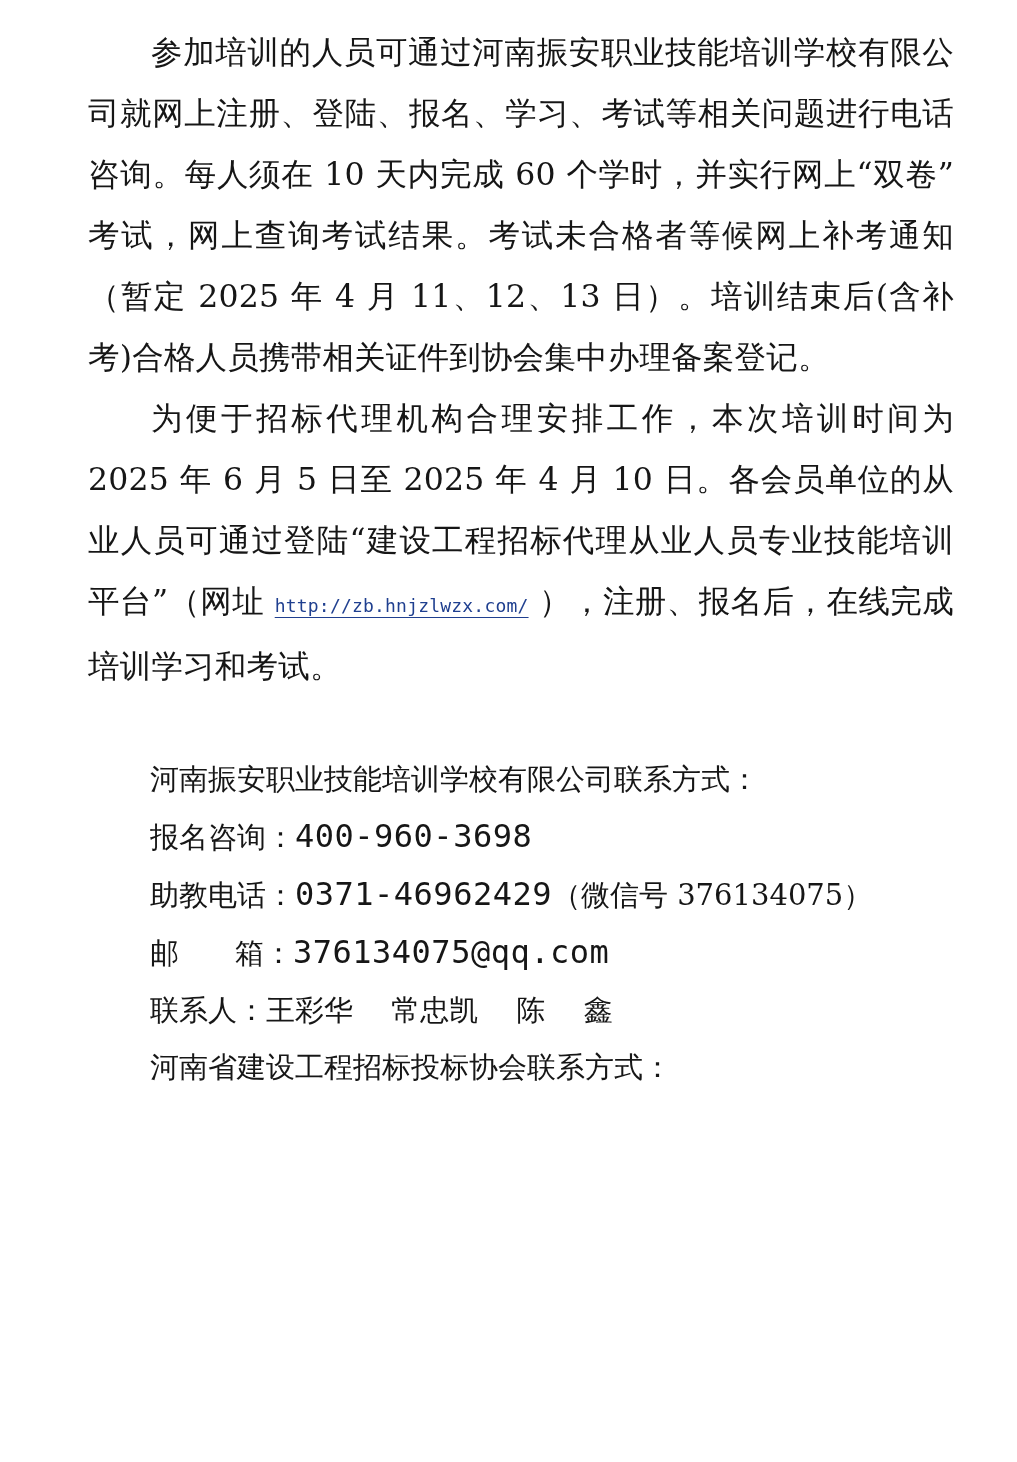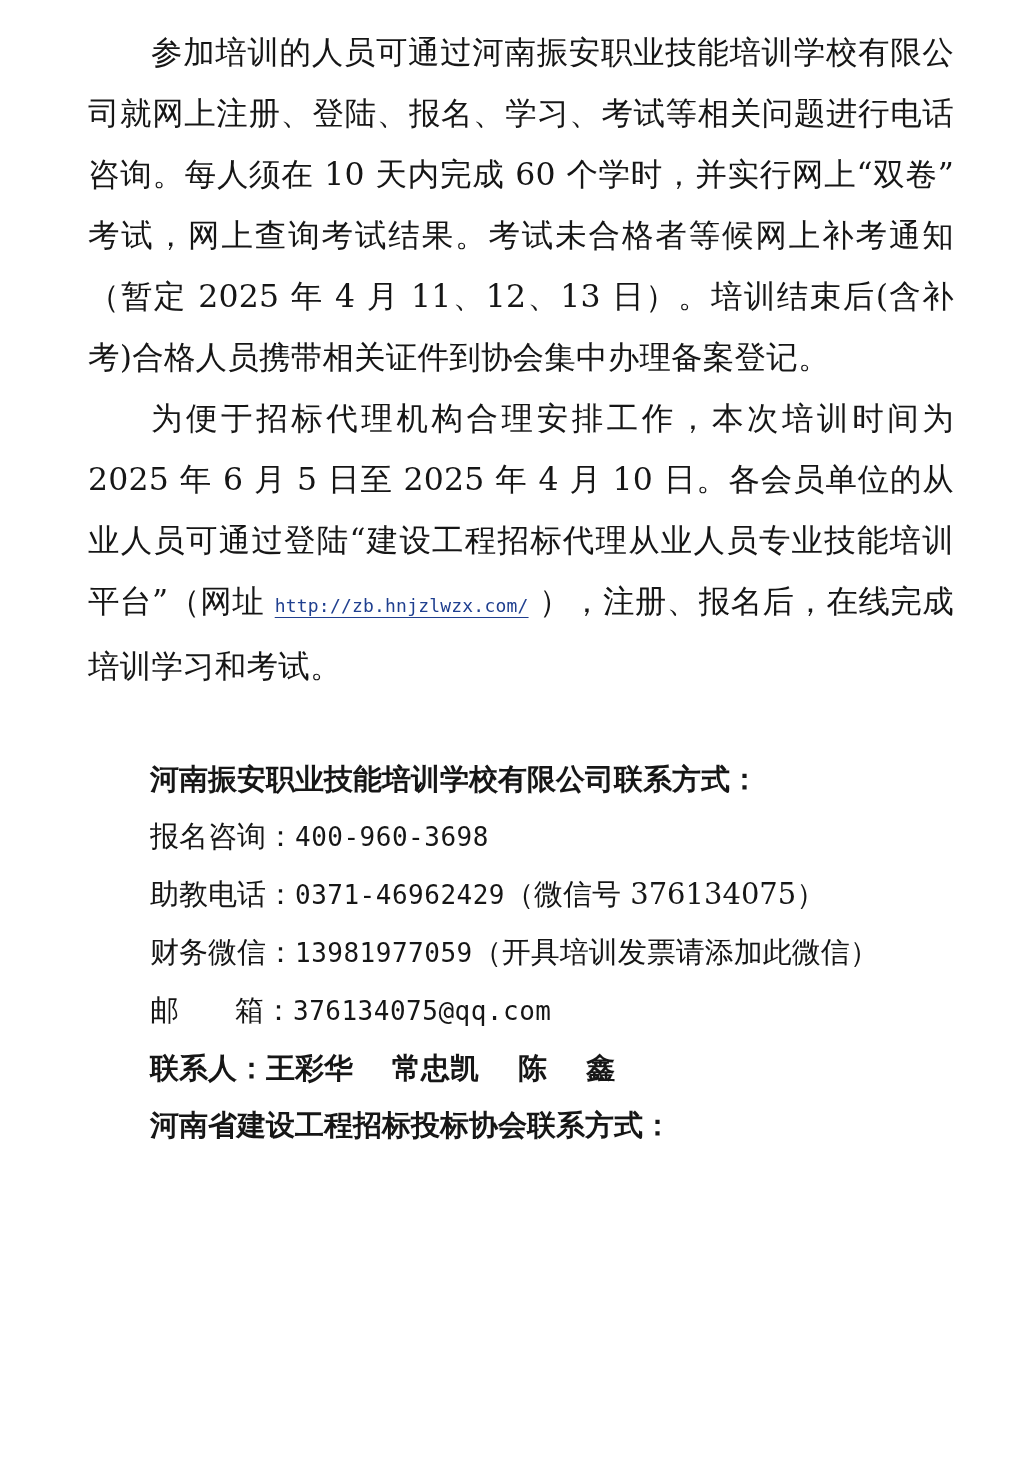--- a/index.html
+++ b/index.html
@@ -38,25 +38,25 @@
     margin-top: 54px;
   }
   .contact-line {
     font-size: 29px;
     line-height: 57px;
     color: #161616;
     padding-left: 62px;
     white-space: nowrap;
   }
   .contact-line.bold {
-    font-weight: bold;
+    font-weight: normal;
   }
   .mono {
     font-family: "DejaVu Sans Mono", "Liberation Mono", monospace;
-    font-size: 26px;
+    font-size: 32px;
     letter-spacing: 0.5px;
   }
   .link {
     font-family: "DejaVu Sans Mono", "Liberation Mono", monospace;
     font-size: 18px;
     color: #1f3f8f;
     text-decoration: underline;
     text-underline-offset: 5px;
   }
   .spacer-wide {
@@ -76,21 +76,20 @@
     <p class="para indent"><span>为便于招标代理机构合理安排工作，本次培训时间为 2025 年 6 月 5 日至 2025 年 4 月 10 日。各会员单位的从业人员可通过登陆“建设工程招标代理从业人员专业技能培训平台”（网址 </span><a class="link" href="#">http://zb.hnjzlwzx.com/</a><span> ），注册、报名后，在线完成培训学习和考试。</span></p>
 
     <div class="contact-block">
 
       <div class="contact-line bold">河南振安职业技能培训学校有限公司联系方式：</div>
 
       <div class="contact-line"><span>报名咨询：</span><span class="mono">400-960-3698</span></div>
 
       <div class="contact-line"><span>助教电话：</span><span class="mono">0371-46962429</span><span>（微信号 376134075）</span></div>
 
-      <div class="contact-line"><span>财务微信：</span><span class="mono">13981977059</span><span>（开具培训发票请添加此微信）</span></div>
 
       <div class="contact-line"><span>邮</span><span class="spacer-wide"></span><span>箱：</span><span class="mono">376134075@qq.com</span></div>
 
       <div class="contact-line bold"><span>联系人：</span><span>王彩华　 常忠凯　 陈　 鑫</span></div>
 
       <div class="contact-line bold">河南省建设工程招标投标协会联系方式：</div>
 
     </div>
   </div>
 </div>

